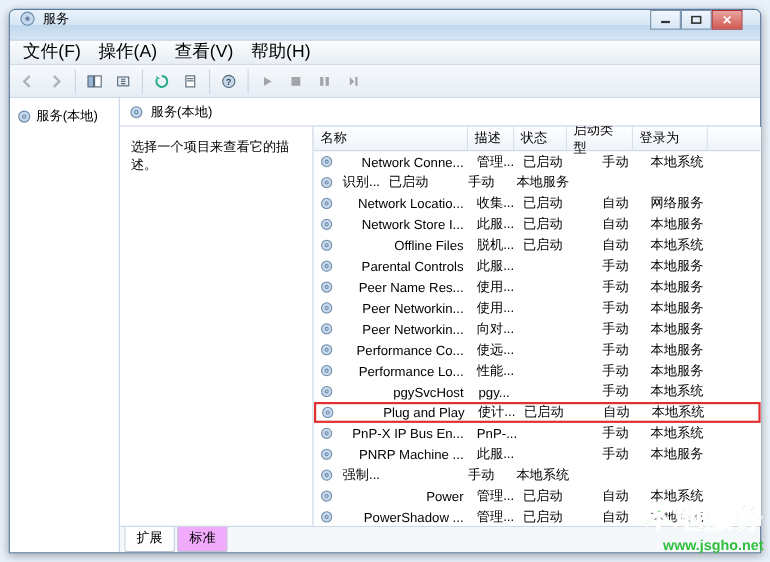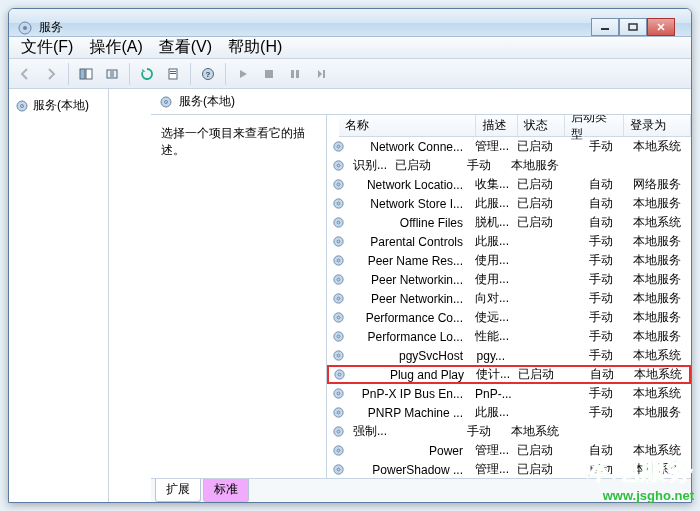--- a/index.html
+++ b/index.html
@@ -1,39 +1,39 @@
 <!DOCTYPE html>
 <html><head>
 <meta charset="utf-8">
 <style>
 * { margin: 0; padding: 0; box-sizing: border-box; font-family: "Microsoft YaHei", "Segoe UI", Tahoma, sans-serif; }
 body { background: #e8f0f8; padding: 8px; width: 700px; height: 511px; overflow: hidden; }
 .window { width: 684px; height: 495px; background: #fff; border: 1px solid #5a7ca0; border-radius: 6px 6px 0 0; overflow: hidden; display: flex; flex-direction: column; box-shadow: 0 2px 8px rgba(0,0,0,0.3); }
-.titlebar { height: 28px; background: linear-gradient(to bottom, #eaf3fb 0%, #d6e6f5 50%, #c0d8ed 51%, #d6e6f5 100%); display: flex; align-items: flex-end; padding: 0 16px 0 8px; border-bottom: 1px solid #a8bdd4; }
+.titlebar { height: 28px; background: linear-gradient(to bottom, #eaf3fb 0%, #d6e6f5 50%, #c0d8ed 51%, #d6e6f5 100%); display: flex; align-items: flex-start; padding: 0 16px 0 8px; border-bottom: 1px solid #a8bdd4; }
 .titlebar .appicon { width: 16px; height: 16px; margin-right: 6px; }
 .titlebar .title { font-size: 12px; color: #000; flex: 1; }
 .winbtns { display: flex; gap: 0; }
 .winbtn { width: 28px; height: 18px; border: 1px solid #7a93ad; background: linear-gradient(to bottom,#f1f6fb,#d6e6f5); display: flex; align-items: center; justify-content: center; font-size: 9px; cursor: pointer; }
 .winbtn.close { background: linear-gradient(to bottom,#e9a3a0,#d25a52); color: #fff; border-color: #a33; }
 .menubar { height: 22px; background: linear-gradient(to bottom,#fafcfe,#e8eef5); border-bottom: 1px solid #c8d4e2; display: flex; align-items: center; padding: 0 4px; font-size: 16px; }
 .menubar .mitem { padding: 2px 8px; cursor: pointer; }
 .toolbar { height: 30px; background: linear-gradient(to bottom,#f6f9fc,#e6edf5); border-bottom: 1px solid #c8d4e2; display: flex; align-items: center; padding: 0 4px; gap: 2px; }
 .tbtn { width: 24px; height: 24px; border: 1px solid transparent; border-radius: 3px; display: flex; align-items: center; justify-content: center; cursor: pointer; }
 .tbtn.disabled { opacity: 0.4; cursor: default; }
 .tdiv { width: 1px; height: 22px; background: #c8d4e2; margin: 0 3px; }
-.body { flex: 1; display: flex; overflow: hidden; gap: 42px; }
+.body { flex: 1; display: flex; overflow: hidden; }
 .tree { width: 100px; border-right: 1px solid #c8d4e2; background: #fff; padding: 6px 4px; font-size: 12px; }
 .treeitem { display: flex; align-items: center; gap: 4px; padding: 2px; }
 .treeitem svg { width: 14px; height: 14px; }
 .main { flex: 1; display: flex; flex-direction: column; overflow: hidden; }
 .mainhdr { height: 26px; border-bottom: 1px solid #c8d4e2; display: flex; align-items: center; padding: 0 8px; font-size: 12px; gap: 6px; background: #fff; }
 .panes { flex: 1; display: flex; overflow: hidden; }
 .descpane { width: 176px; border-right: 1px solid #c8d4e2; padding: 10px 10px; font-size: 12px; background: #fff; }
 .listpane { flex: 1; overflow: auto; background: #fff; position: relative; }
-.lhead { display: flex; height: 22px; background: linear-gradient(to bottom,#fdfeff,#eef4fa); border-bottom: 1px solid #d0d8e2; font-size: 12px; position: sticky; top: 0; margin-left: 12px; }
+.lhead { display: flex; height: 22px; background: linear-gradient(to bottom,#fdfeff,#eef4fa); border-bottom: 1px solid #d0d8e2; font-size: 12px; position: sticky; top: 0; }
 .lhead .col { display: flex; align-items: center; padding: 0 6px; border-right: 1px solid #d8e0ea; }
 .col.nm { width: 140px; }
 .col.ds { width: 42px; }
 .col.st { width: 48px; }
 .col.sp { width: 60px; }
 .col.lg { width: 68px; }
 .row { display: flex; height: 19px; font-size: 12px; align-items: center; border: 1px solid transparent; text-align: right; }
 .row.selected { border: 2px solid #e03030; }
 .row .cell { padding: 0 6px; white-space: nowrap; overflow: hidden; }
 .row svg { width: 13px; height: 13px; margin-left: 4px; margin-right: 2px; flex-shrink: 0; }

